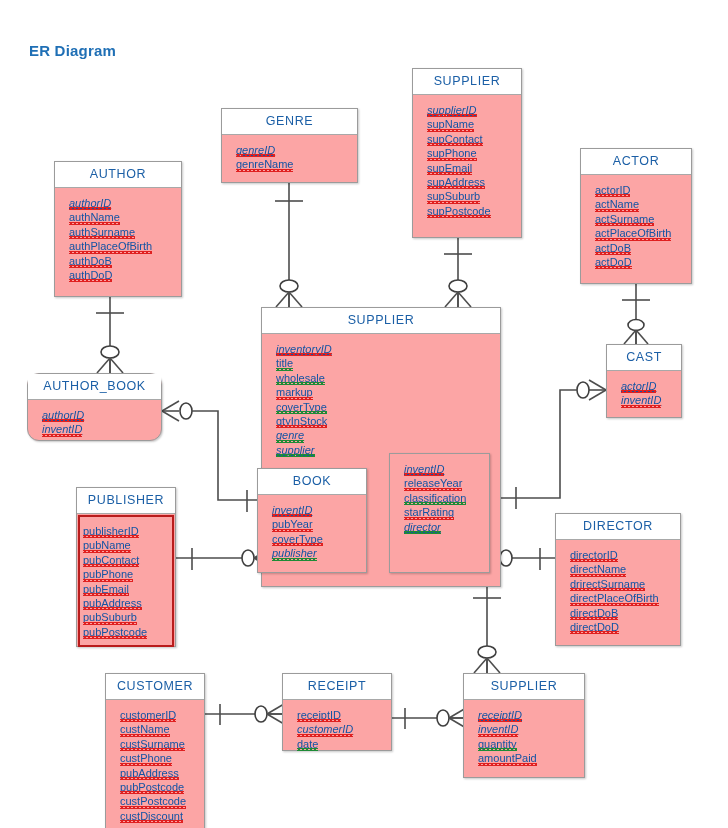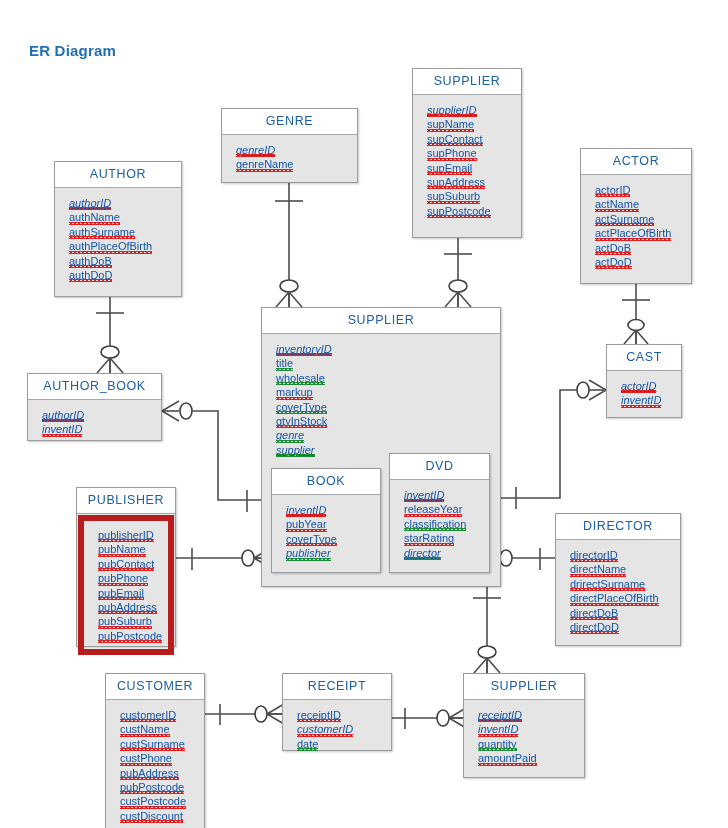--- a/index.html
+++ b/index.html
@@ -33,44 +33,44 @@
   
   #wires{position:absolute;left:0;top:0;width:728px;height:828px;}
   #wires line,#wires path,#wires polyline{
     stroke:#4d4d4d;stroke-width:1.6;fill:none;
   }
   #wires ellipse{stroke:#3f3f3f;stroke-width:1.6;fill:#ffffff;}
 
   
   .entity{
     position:absolute;
-    background:#e5e5e5;
+    background:#fca5a5;
     border:1.5px solid #9b9b9b;
     box-sizing:border-box;
     box-shadow:1px 1px 2px rgba(0,0,0,.22);
   }
   .entity > .ehead{
     height:25px;
     line-height:25px;
     text-align:center;
     font-size:12.5px;
     color:#1b5fa6;
     border-bottom:1.5px solid #a8a8a8;
     letter-spacing:.6px;
     white-space:nowrap;
     overflow:hidden;
     background:#ffffff;
   }
   .entity > .ebody{
     padding:8px 0 7px 14px;
   }
   .entity.selected > .ebody{
-    border:6px solid #b91c1c;
+    border:2px solid #b91c1c;
     margin:1px;
-    padding:7px 0 6px 14px;
+    padding:7px 0 6px 3px;
   }
   .attr{
     font-size:11px;
     line-height:14.4px;
     color:#1353a4;
     white-space:nowrap;
     position:relative;
     width:max-content;
   }
   .attr.key{ font-style:italic; text-decoration:underline; }
@@ -269,38 +269,37 @@
           <div class="attr key sq-green">supplier</div>
         </div>
       </div>
       <div class="entity plain" style="left: 606px; top: 316px; width: 76px; height: 74px;">
         <div class="ehead">CAST</div>
         <div class="ebody">
           <div class="attr key sq-red">actorID</div>
           <div class="attr key sq-red">inventID</div>
         </div>
       </div>
-      <div class="entity plain" style="left: 27px; top: 345px; width: 135px; height: 68px;">
+      <div class="entity plain" style="left: 27px; top: 345px; width: 135px; height: 68px; border-radius: 12px;">
         <div class="ehead">AUTHOR_BOOK</div>
         <div class="ebody">
           <div class="attr key sq-red">authorID</div>
           <div class="attr key sq-red">inventID</div>
         </div>
       </div>
-      <div class="entity nested" style="left: 271px; top: 440px; width: 110px; height: 105px;">
+      <div class="entity nested" style="left: 257px; top: 440px; width: 110px; height: 105px;">
         <div class="ehead">BOOK</div>
         <div class="ebody">
           <div class="attr key sq-red">inventID</div>
           <div class="attr sq-red">pubYear</div>
           <div class="attr sq-red">coverType</div>
           <div class="attr key sq-green">publisher</div>
         </div>
       </div>
       <div class="entity nested" style="left: 389px; top: 425px; width: 101px; height: 120px;">
-        <div class="ehead">DVD</div>
         <div class="ebody">
           <div class="attr key sq-red">inventID</div>
           <div class="attr sq-red">releaseYear</div>
           <div class="attr sq-green">classification</div>
           <div class="attr sq-red">starRating</div>
           <div class="attr key sq-green">director</div>
         </div>
       </div>
       <div class="entity selected plain" style="left: 76px; top: 459px; width: 100px; height: 160px;">
         <div class="ehead">PUBLISHER</div>

